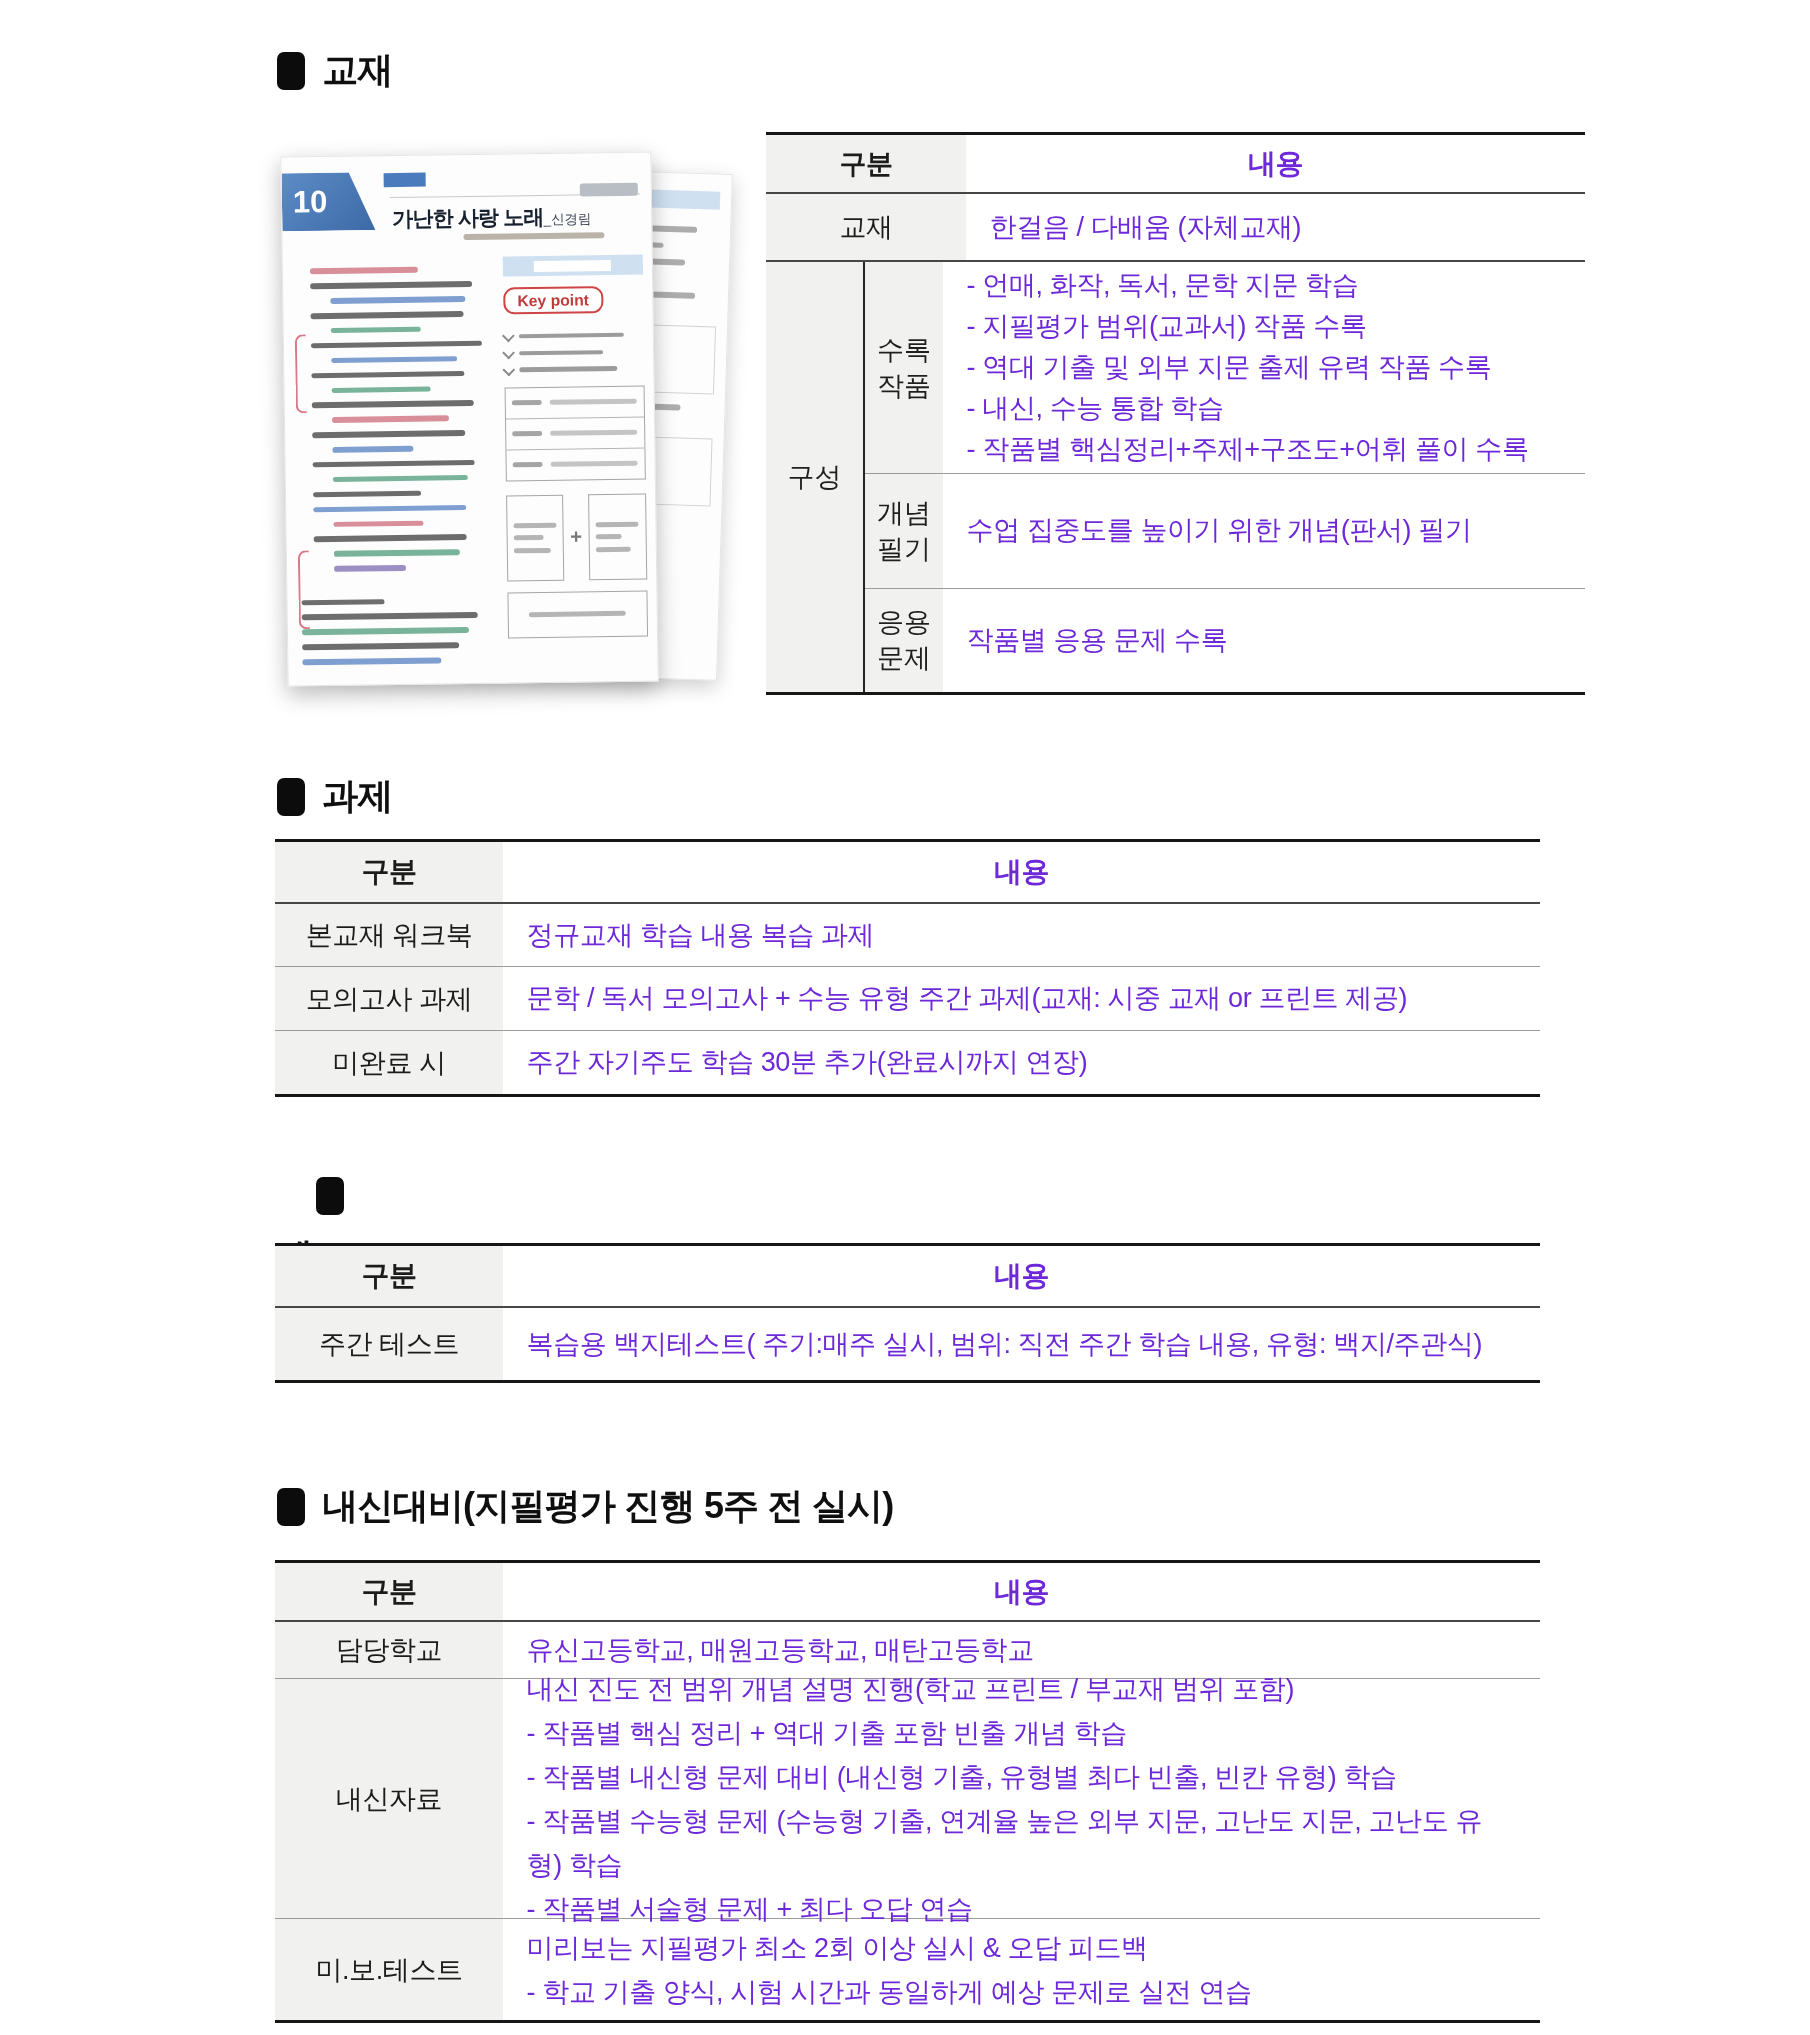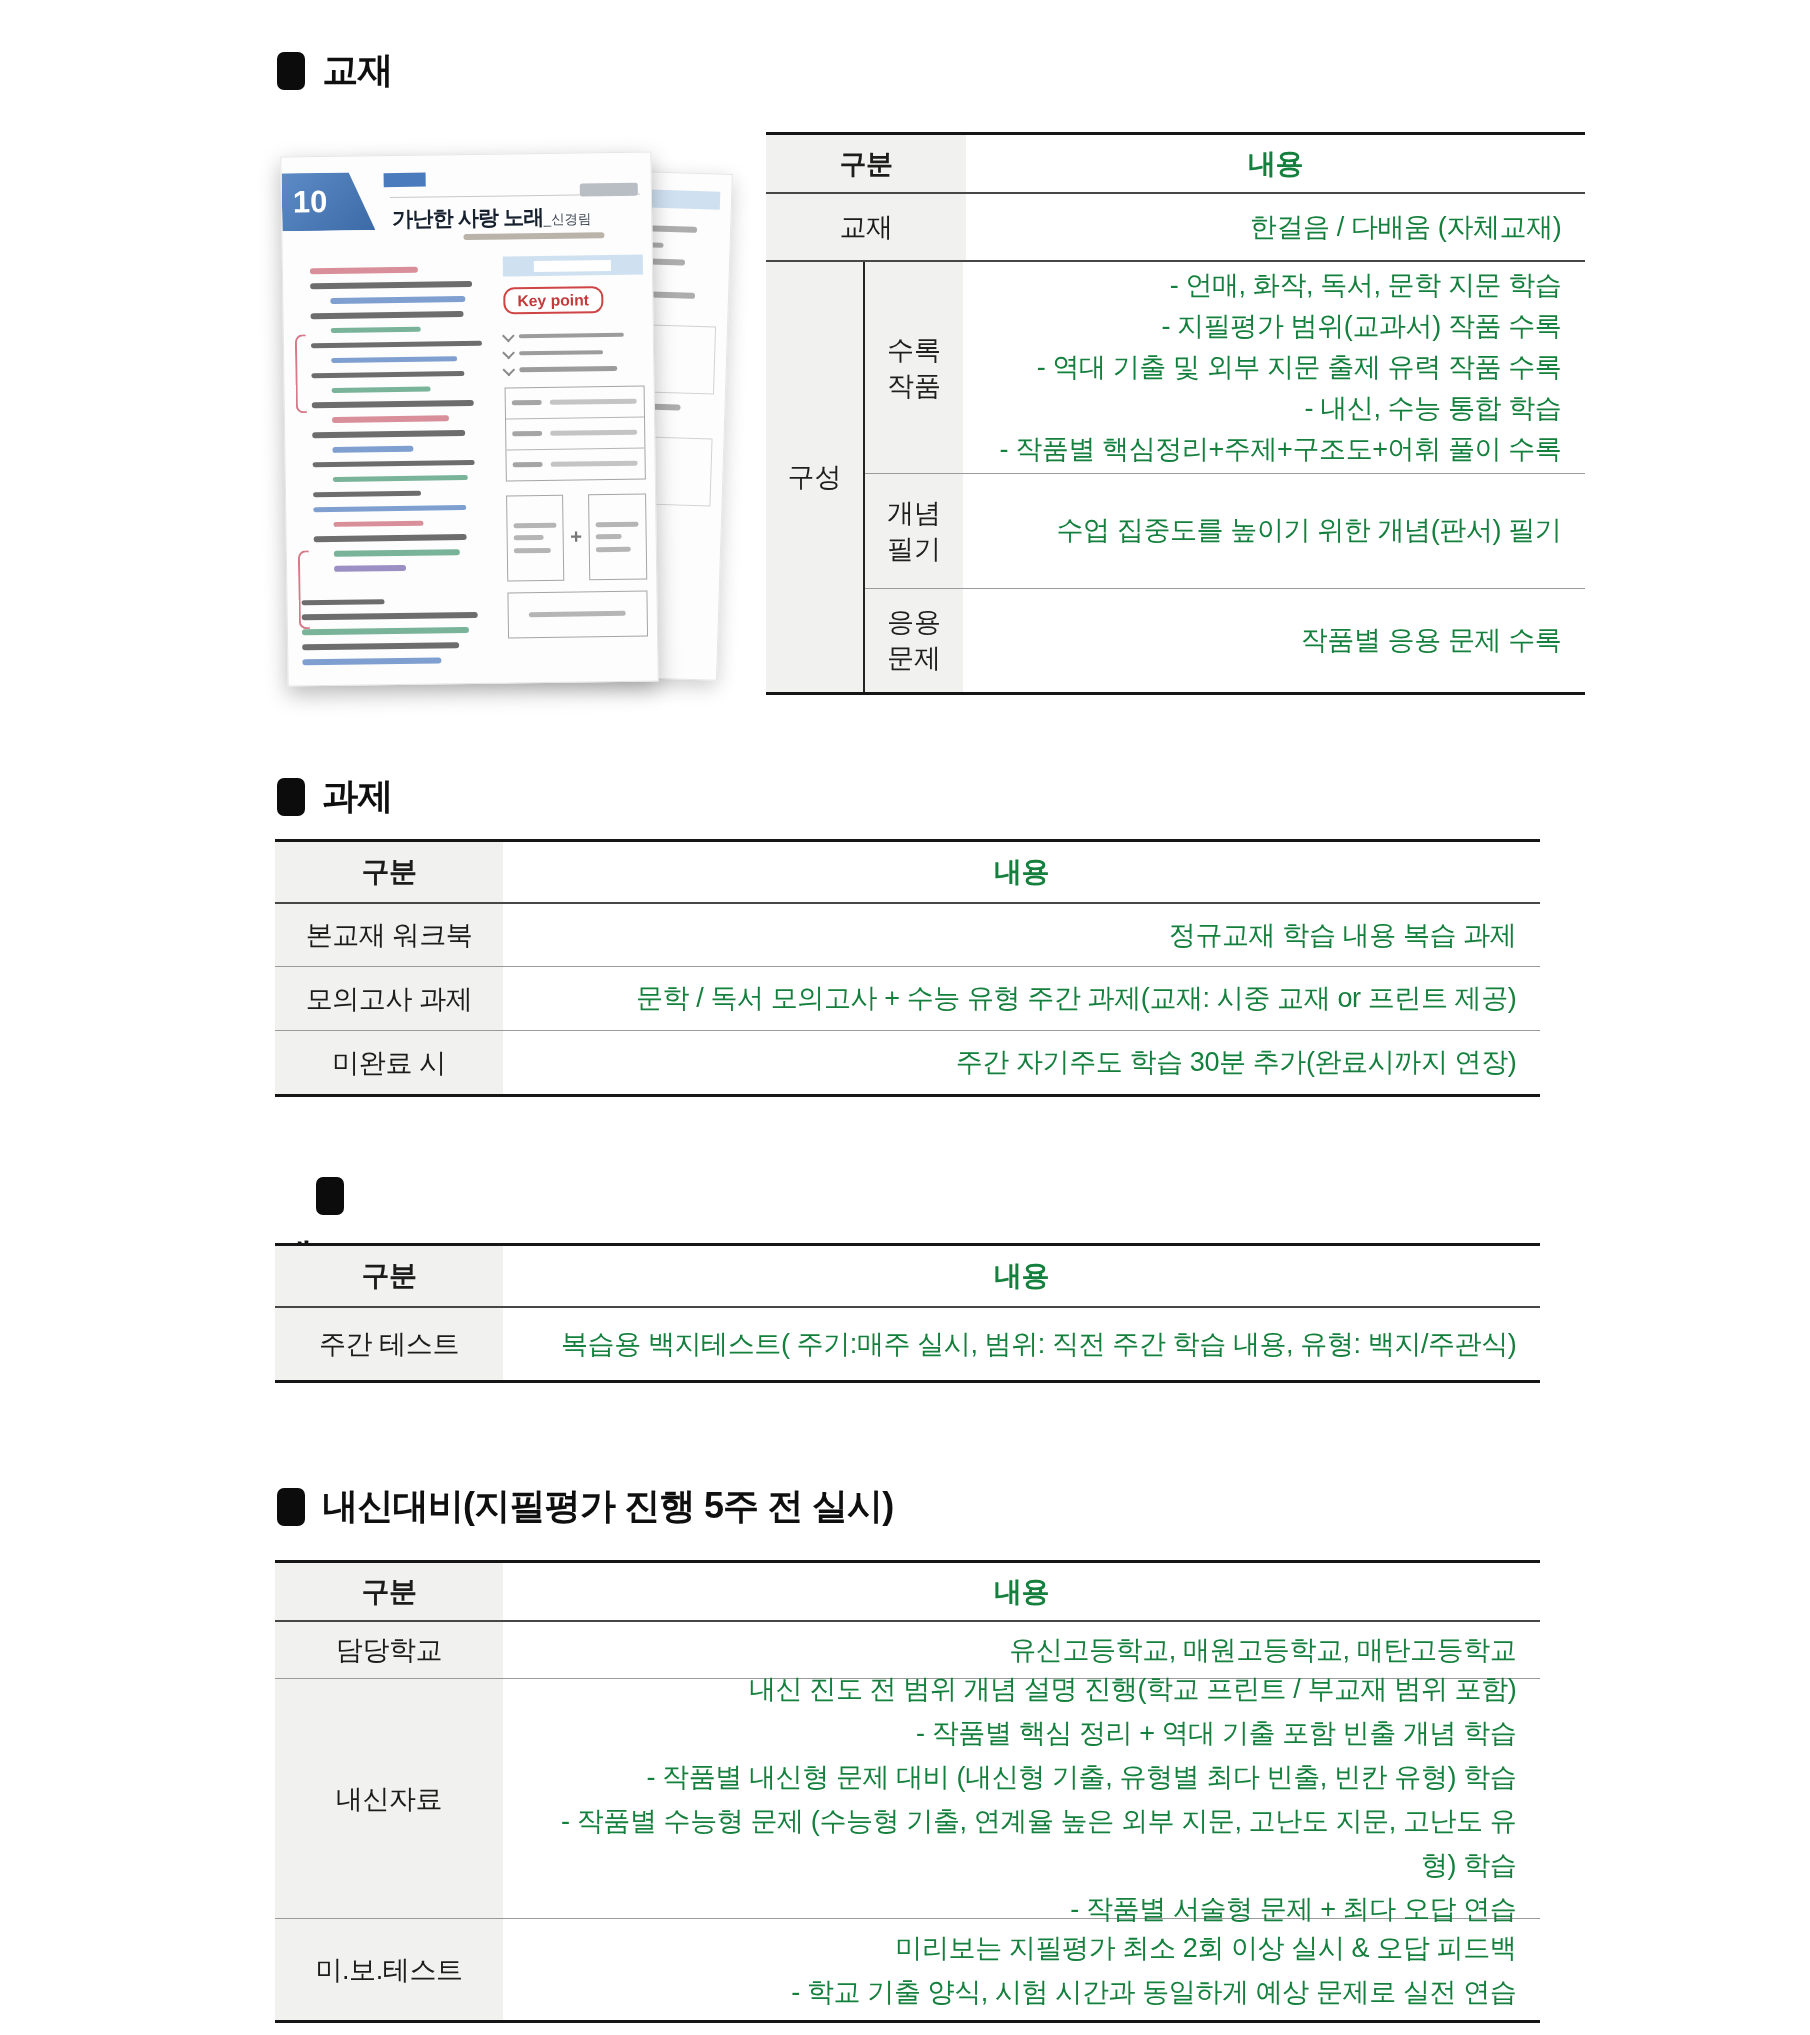--- a/index.html
+++ b/index.html
@@ -13,36 +13,36 @@
 
   
   .tbl{position:absolute;box-sizing:border-box;background:#fff;
        border-top:3.1px solid #161616;border-bottom:3.1px solid #161616;}
   .tr{display:flex;box-sizing:border-box;border-top:1.6px solid #9b9b9b;}
   .tr.first{border-top:none;}
   .tr.afterhead{border-top:2.4px solid #474747;}
   .lab{width:228px;background:#f1f1ef;display:flex;align-items:center;justify-content:center;
        text-align:center;font-size:27px;color:#1c1c1c;flex-shrink:0;letter-spacing:-0.4px;}
   .con{flex:1;display:flex;flex-direction:column;justify-content:center;
-       padding:9.4px 23.6px;font-size:27px;color:#15803d;letter-spacing:-0.4px;text-align:right;}
+       padding:9.4px 23.6px;font-size:27px;color:#6d28d9;letter-spacing:-0.4px;}
   .con div{line-height:41px;}
   .con.lh56 div{line-height:44px;}
   .con.center{align-items:center;padding:0;}
   .bold{font-weight:bold;font-size:28px;}
 
   
   .lab2{width:200px;background:#f1f1ef;display:flex;align-items:center;justify-content:center;
         font-size:27px;color:#1c1c1c;flex-shrink:0;letter-spacing:-0.4px;}
   .grouprow{display:flex;}
   .gcol{width:99px;background:#f1f1ef;border-right:2.4px solid #242424;display:flex;
         align-items:center;justify-content:center;font-size:27px;flex-shrink:0;box-sizing:border-box;}
   .gsub{flex:1;display:flex;flex-direction:column;}
   .gsr{display:flex;box-sizing:border-box;border-top:1.6px solid #9b9b9b;}
   .gsr.first{border-top:none;}
-  .gsl{width:98px;background:#f1f1ef;display:flex;flex-direction:column;align-items:center;
+  .gsl{width:78px;background:#f1f1ef;display:flex;flex-direction:column;align-items:center;
        justify-content:center;font-size:27px;flex-shrink:0;}
   .gsl span{display:block;line-height:36px;}
 
   
   .photo{position:absolute;left:284px;top:149px;width:444px;height:542px;}
   .pg{position:absolute;background:#fdfdfd;border:0.8px solid #e6e6e6;box-sizing:border-box;}
   .pg.back{left:64px;top:19px;width:377px;height:507px;transform:rotate(1.8deg);
            box-shadow:0 6.3px 20.4px rgba(0,0,0,.20);}
   .pg.front{left:0;top:4.7px;width:371px;height:530px;transform:rotate(-0.8deg);
             box-shadow:0 7.9px 22px rgba(0,0,0,.28);overflow:hidden;}

